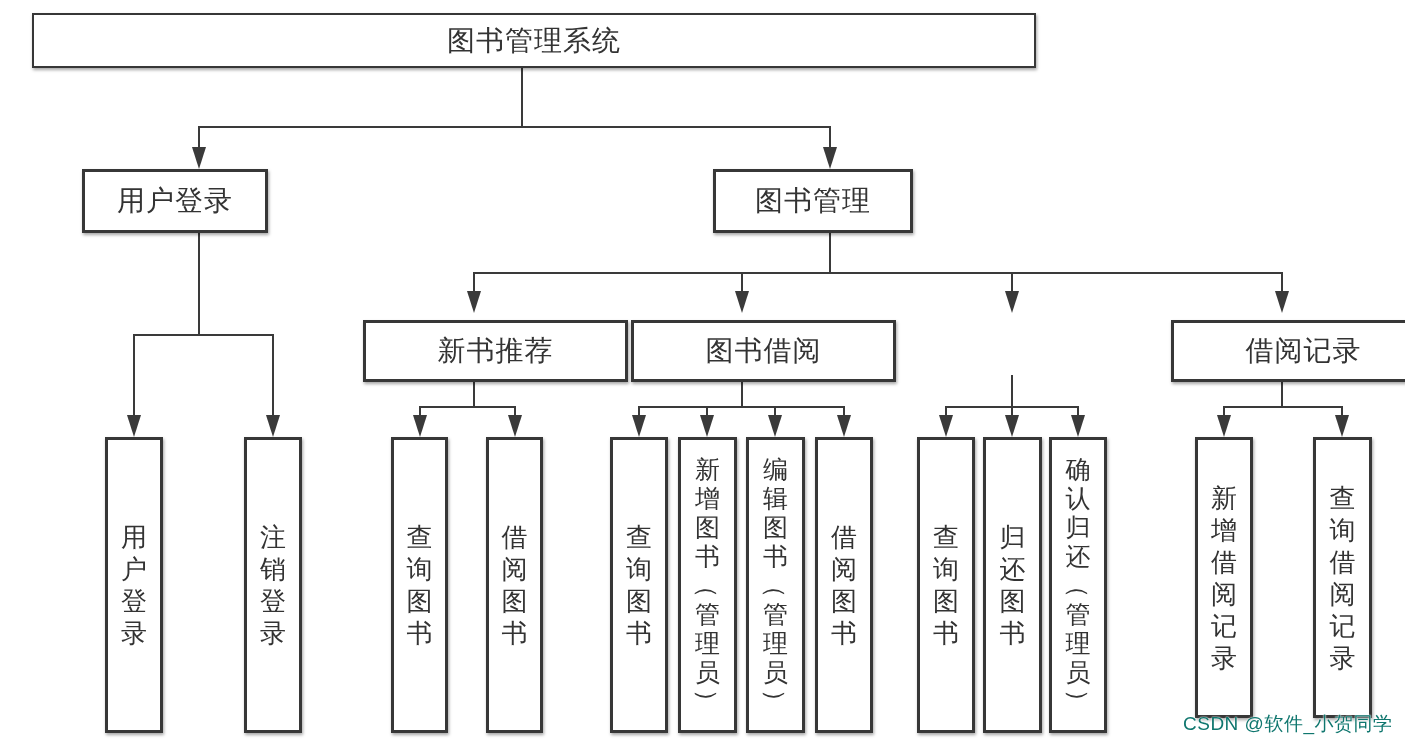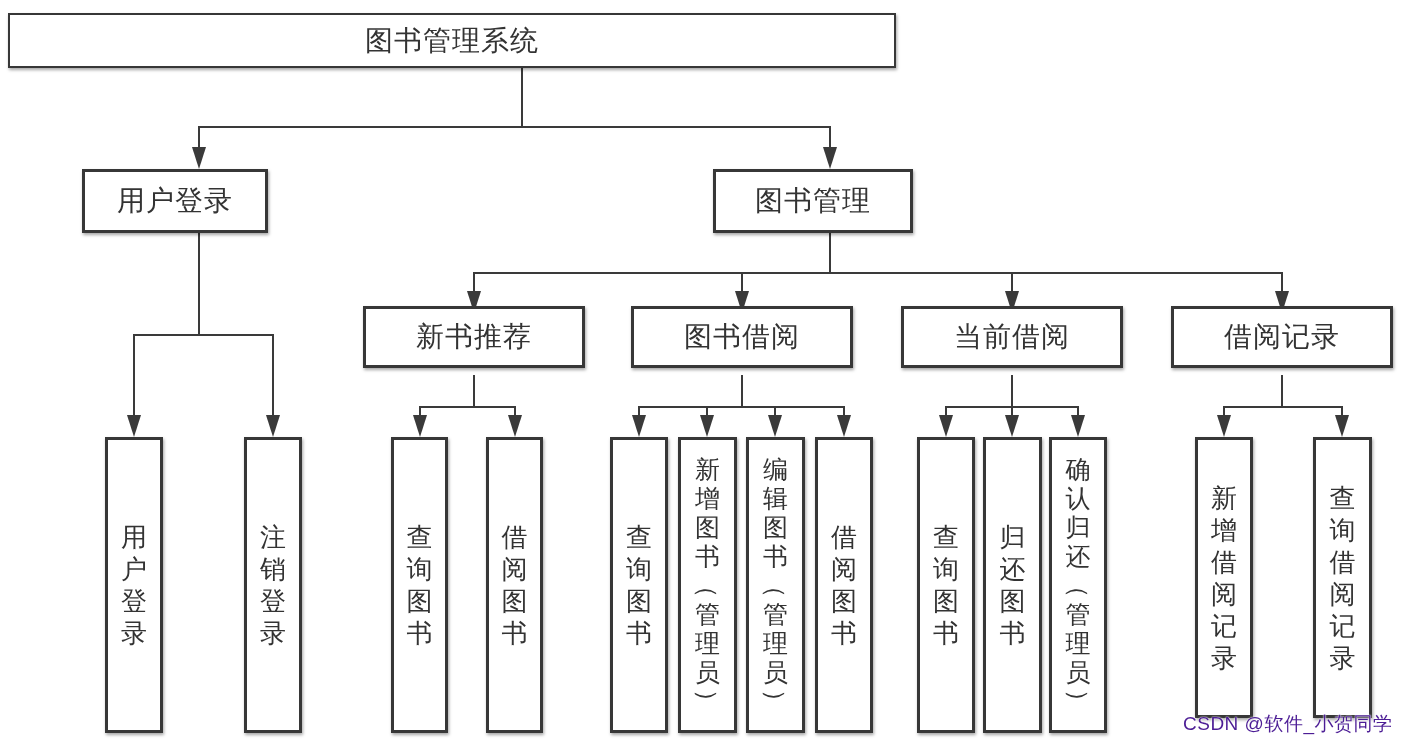--- a/index.html
+++ b/index.html
@@ -8,44 +8,44 @@
     font-family:"Liberation Sans","DejaVu Sans",sans-serif;color:#333;
   }
   svg.wires{position:absolute;left:0;top:0;width:1405px;height:747px;}
   .node{
     position:absolute;box-sizing:border-box;background:#fff;
     border:3px solid #373737;box-shadow:1px 2px 3px rgba(0,0,0,0.35);
     display:flex;align-items:center;justify-content:center;
   }
   .hlabel{font-size:28px;letter-spacing:1px;color:#333;}
   
-  .n-root{left:8px;top:13px;width:888px;height:55px;border-width:2px;}
+  .n-root{left:32px;top:13px;width:1004px;height:55px;border-width:2px;}
   
   .n-l2a{left:82px;top:169px;width:186px;height:64px;}
   .n-l2b{left:713px;top:169px;width:200px;height:64px;}
   
-  .n-l3{top:306px;width:222px;height:62px;}
+  .n-l3{top:320px;width:265px;height:62px;}
   .n-l3a{left:363px;} .n-l3b{left:631px;} .n-l3c{left:901px;} .n-l3d{left:1171px;}
   
   .leaf{top:437px;width:58px;height:296px;}
   .lfA1{left:105px;} .lfA2{left:244px;}
   .lfB1{left:391px;width:57px;} .lfB2{left:486px;width:57px;}
   .lfC1{left:610px;} .lfC2{left:678px;width:59px;} .lfC3{left:746px;width:59px;} .lfC4{left:815px;}
   .lfD1{left:917px;} .lfD2{left:983px;width:59px;} .lfD3{left:1049px;}
   .lfE1{left:1195px;height:281px;} .lfE2{left:1313px;width:59px;height:281px;}
   
   .vtext{display:flex;flex-direction:column;align-items:center;gap:6px;
          font-size:26px;line-height:1;color:#333;}
   .vtext span{display:block;}
   .vtext span.rot{transform:rotate(90deg);}
   .vtight{gap:4px;font-size:25px;}
   
   .watermark{
     position:absolute;left:1183px;top:711px;width:222px;
-    font-size:19px;color:#4c1d95;letter-spacing:0.5px;white-space:nowrap;
+    font-size:19px;color:#0f766e;letter-spacing:0.5px;white-space:nowrap;
     text-shadow:0 0 2px #fff, 0 0 1px #fff;z-index:5;
   }
 </style>
 </head>
 <body>
 
 <div id="stage">
 
   <svg class="wires" viewBox="0 0 1405 747" xmlns="http://www.w3.org/2000/svg">
     <g stroke="#3a3a3a" stroke-width="2" fill="none">
@@ -123,23 +123,20 @@
   <div class="node n-l2b">
     <span class="hlabel">图书管理</span>
   </div>
 
   <div class="node n-l3 n-l3a">
     <span class="hlabel">新书推荐</span>
   </div>
   <div class="node n-l3 n-l3b">
     <span class="hlabel">图书借阅</span>
   </div>
-  <div class="node n-l3 n-l3c">
-    <span class="hlabel">当前借阅</span>
-  </div>
   <div class="node n-l3 n-l3d">
     <span class="hlabel">借阅记录</span>
   </div>
 
   <div class="node leaf lfA1">
     <div class="vtext">
         <span>用</span>
         <span>户</span>
         <span>登</span>
         <span>录</span>

